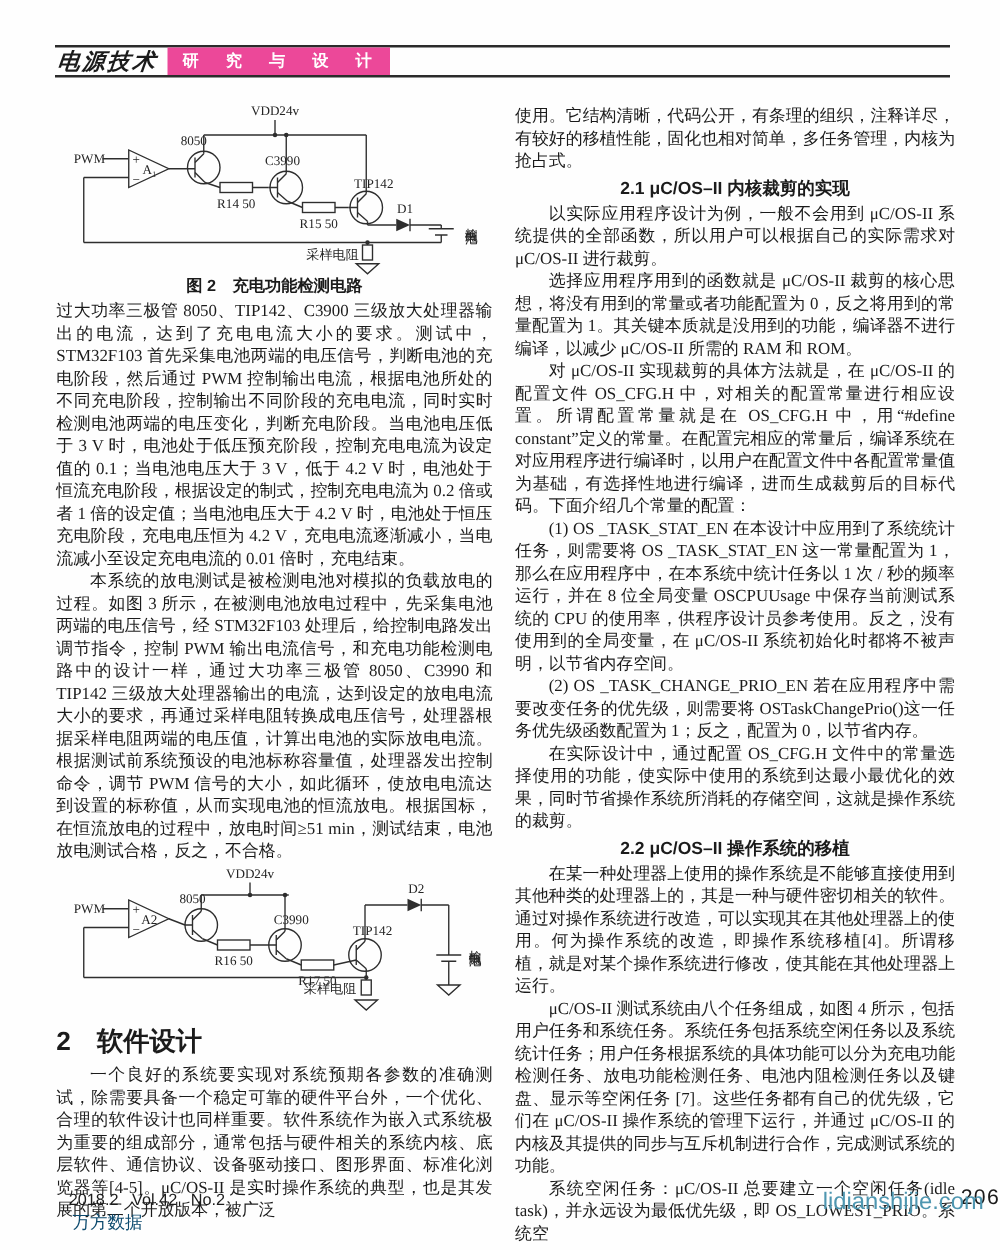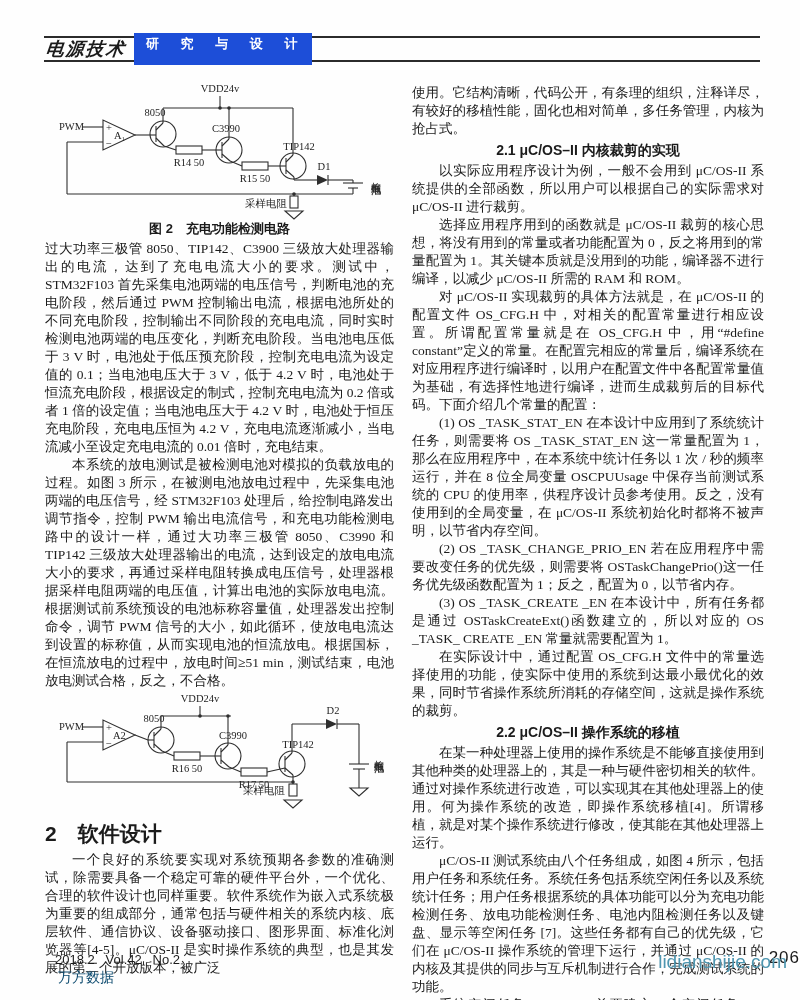--- a/index.html
+++ b/index.html
@@ -11,22 +11,22 @@
   .header {
     position:absolute; left:44px; top:36px; width:716px; height:22px;
     border-top:2px solid #2b2b2b; border-bottom:2px solid #2b2b2b;
     display:flex; align-items:center;
   }
   .logo {
     font-weight:bold; font-style:italic; font-size:18px; line-height:20px;
     letter-spacing:2px; padding:0 8px 0 2px; transform:skewX(-6deg);
   }
   .banner {
-    background:#1d4ed8; color:#fff; font-family:"Liberation Sans",sans-serif;
-    font-weight:bold; font-size:13px; line-height:22px; height:32px;
+    background:#ec4899; color:#fff; font-family:"Liberation Sans",sans-serif;
+    font-weight:bold; font-size:13px; line-height:22px; height:22px;
     padding:0 6px 0 12px; letter-spacing:9px; white-space:nowrap;
   }
   
   .col { position:absolute; font-size:13.5px; line-height:18px; text-align:justify; }
   .col-left  { left:45px;  top:80px; width:349px; }
   .col-right { left:412px; top:84px; width:352px; }
   p { margin:0; }
   .indent { text-indent:2em; }
   .h-sub {
     font-family:"Liberation Sans",sans-serif; font-weight:bold; font-size:14px;
@@ -245,21 +245,20 @@
   </div>
 
   <div class="col col-right">
     <p>使用。它结构清晰，代码公开，有条理的组织，注释详尽，有较好的移植性能，固化也相对简单，多任务管理，内核为抢占式。</p>
     <div class="h-sub">2.1 μC/OS–II 内核裁剪的实现</div>
     <p class="indent">以实际应用程序设计为例，一般不会用到 μC/OS-II 系统提供的全部函数，所以用户可以根据自己的实际需求对 μC/OS-II 进行裁剪。</p>
     <p class="indent">选择应用程序用到的函数就是 μC/OS-II 裁剪的核心思想，将没有用到的常量或者功能配置为 0，反之将用到的常量配置为 1。其关键本质就是没用到的功能，编译器不进行编译，以减少 μC/OS-II 所需的 RAM 和 ROM。</p>
     <p class="indent">对 μC/OS-II 实现裁剪的具体方法就是，在 μC/OS-II 的配置文件 OS_CFG.H 中，对相关的配置常量进行相应设置。所谓配置常量就是在 OS_CFG.H 中，用“#define constant”定义的常量。在配置完相应的常量后，编译系统在对应用程序进行编译时，以用户在配置文件中各配置常量值为基础，有选择性地进行编译，进而生成裁剪后的目标代码。下面介绍几个常量的配置：</p>
     <p class="indent">(1) OS _TASK_STAT_EN 在本设计中应用到了系统统计任务，则需要将 OS _TASK_STAT_EN 这一常量配置为 1，那么在应用程序中，在本系统中统计任务以 1 次 / 秒的频率运行，并在 8 位全局变量 OSCPUUsage 中保存当前测试系统的 CPU 的使用率，供程序设计员参考使用。反之，没有使用到的全局变量，在 μC/OS-II 系统初始化时都将不被声明，以节省内存空间。</p>
     <p class="indent">(2) OS _TASK_CHANGE_PRIO_EN 若在应用程序中需要改变任务的优先级，则需要将 OSTaskChangePrio()这一任务优先级函数配置为 1；反之，配置为 0，以节省内存。</p>
-    <p class="indent">(3) OS _TASK_CREATE _EN 在本设计中，所有任务都是通过 OSTaskCreateExt()函数建立的，所以对应的 OS _TASK_ CREATE _EN 常量就需要配置为 1。</p>
     <p class="indent">在实际设计中，通过配置 OS_CFG.H 文件中的常量选择使用的功能，使实际中使用的系统到达最小最优化的效果，同时节省操作系统所消耗的存储空间，这就是操作系统的裁剪。</p>
     <div class="h-sub">2.2 μC/OS–II 操作系统的移植</div>
     <p class="indent">在某一种处理器上使用的操作系统是不能够直接使用到其他种类的处理器上的，其是一种与硬件密切相关的软件。通过对操作系统进行改造，可以实现其在其他处理器上的使用。何为操作系统的改造，即操作系统移植[4]。所谓移植，就是对某个操作系统进行修改，使其能在其他处理器上运行。</p>
     <p class="indent">μC/OS-II 测试系统由八个任务组成，如图 4 所示，包括用户任务和系统任务。系统任务包括系统空闲任务以及系统统计任务；用户任务根据系统的具体功能可以分为充电功能检测任务、放电功能检测任务、电池内阻检测任务以及键盘、显示等空闲任务 [7]。这些任务都有自己的优先级，它们在 μC/OS-II 操作系统的管理下运行，并通过 μC/OS-II 的内核及其提供的同步与互斥机制进行合作，完成测试系统的功能。</p>
     <p class="indent">系统空闲任务：μC/OS-II 总要建立一个空闲任务(idle task)，并永远设为最低优先级，即 OS_LOWEST_PRIO。系统空</p>
   </div>
 
   <div class="f-issue">2018.2   Vol.42   No.2</div>
   <div class="f-mark">万方数据</div>
   <div class="f-page">206</div>

